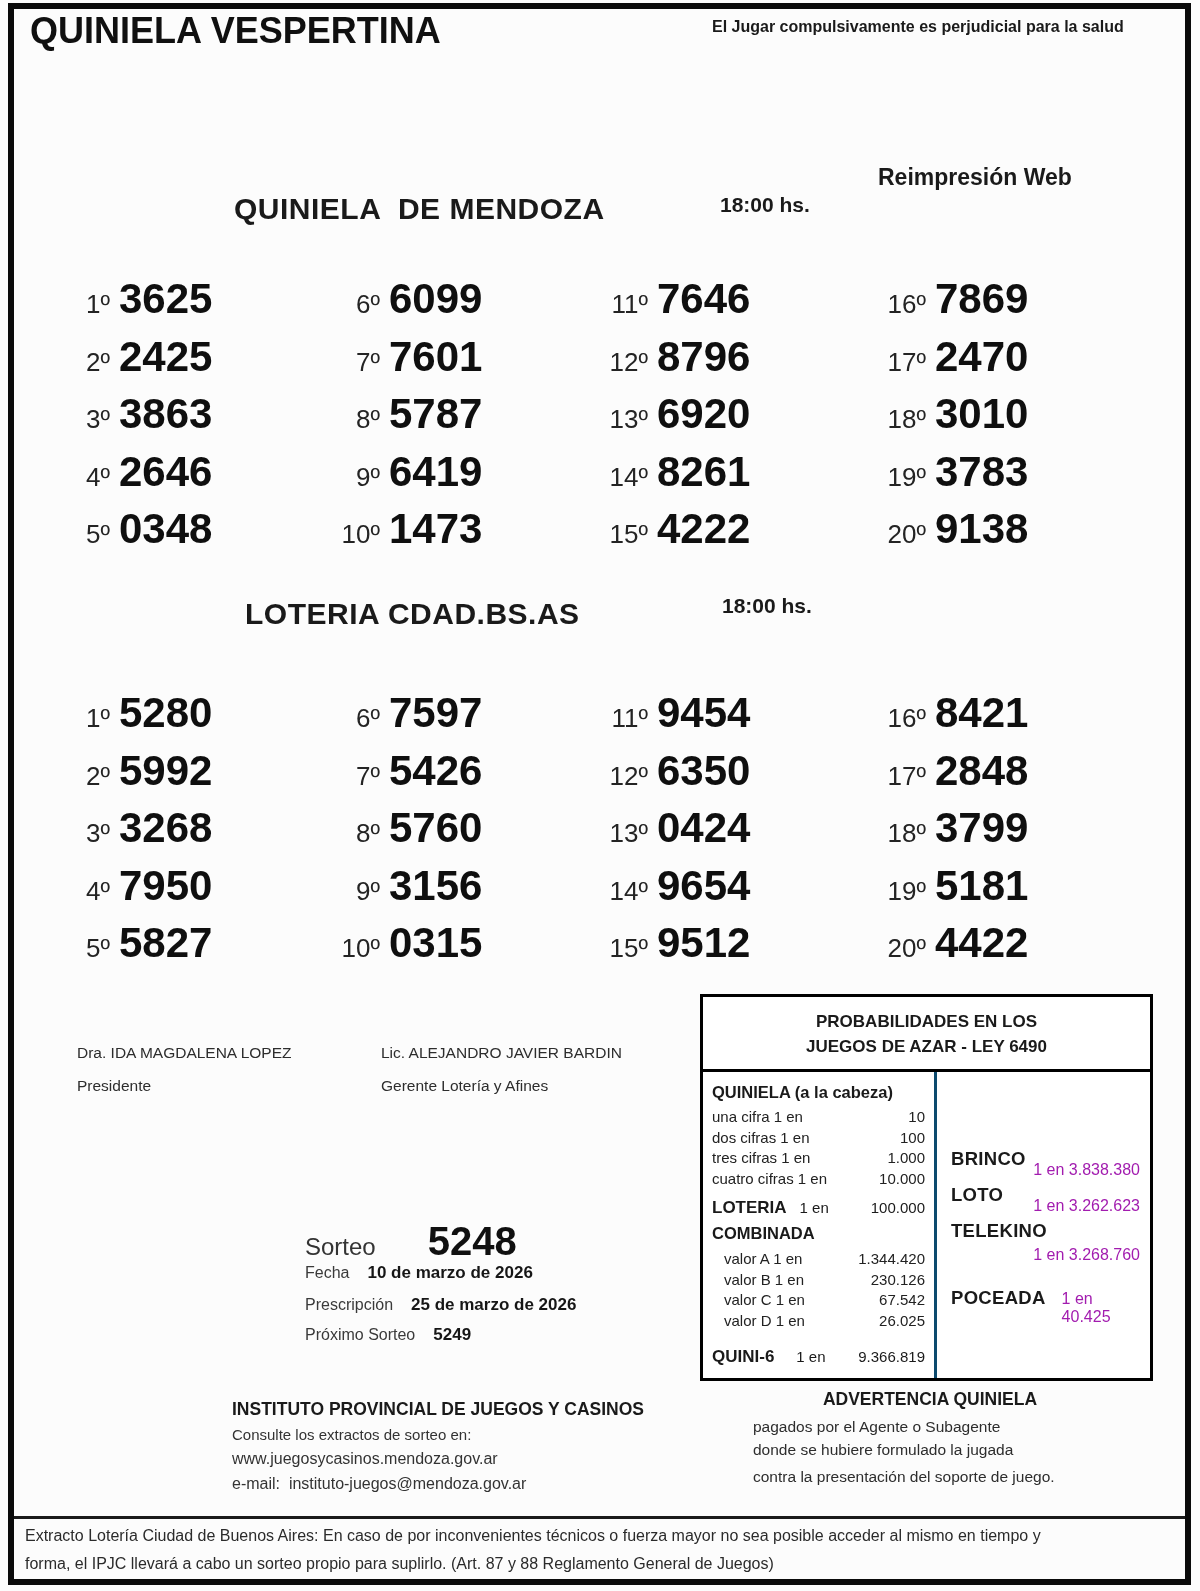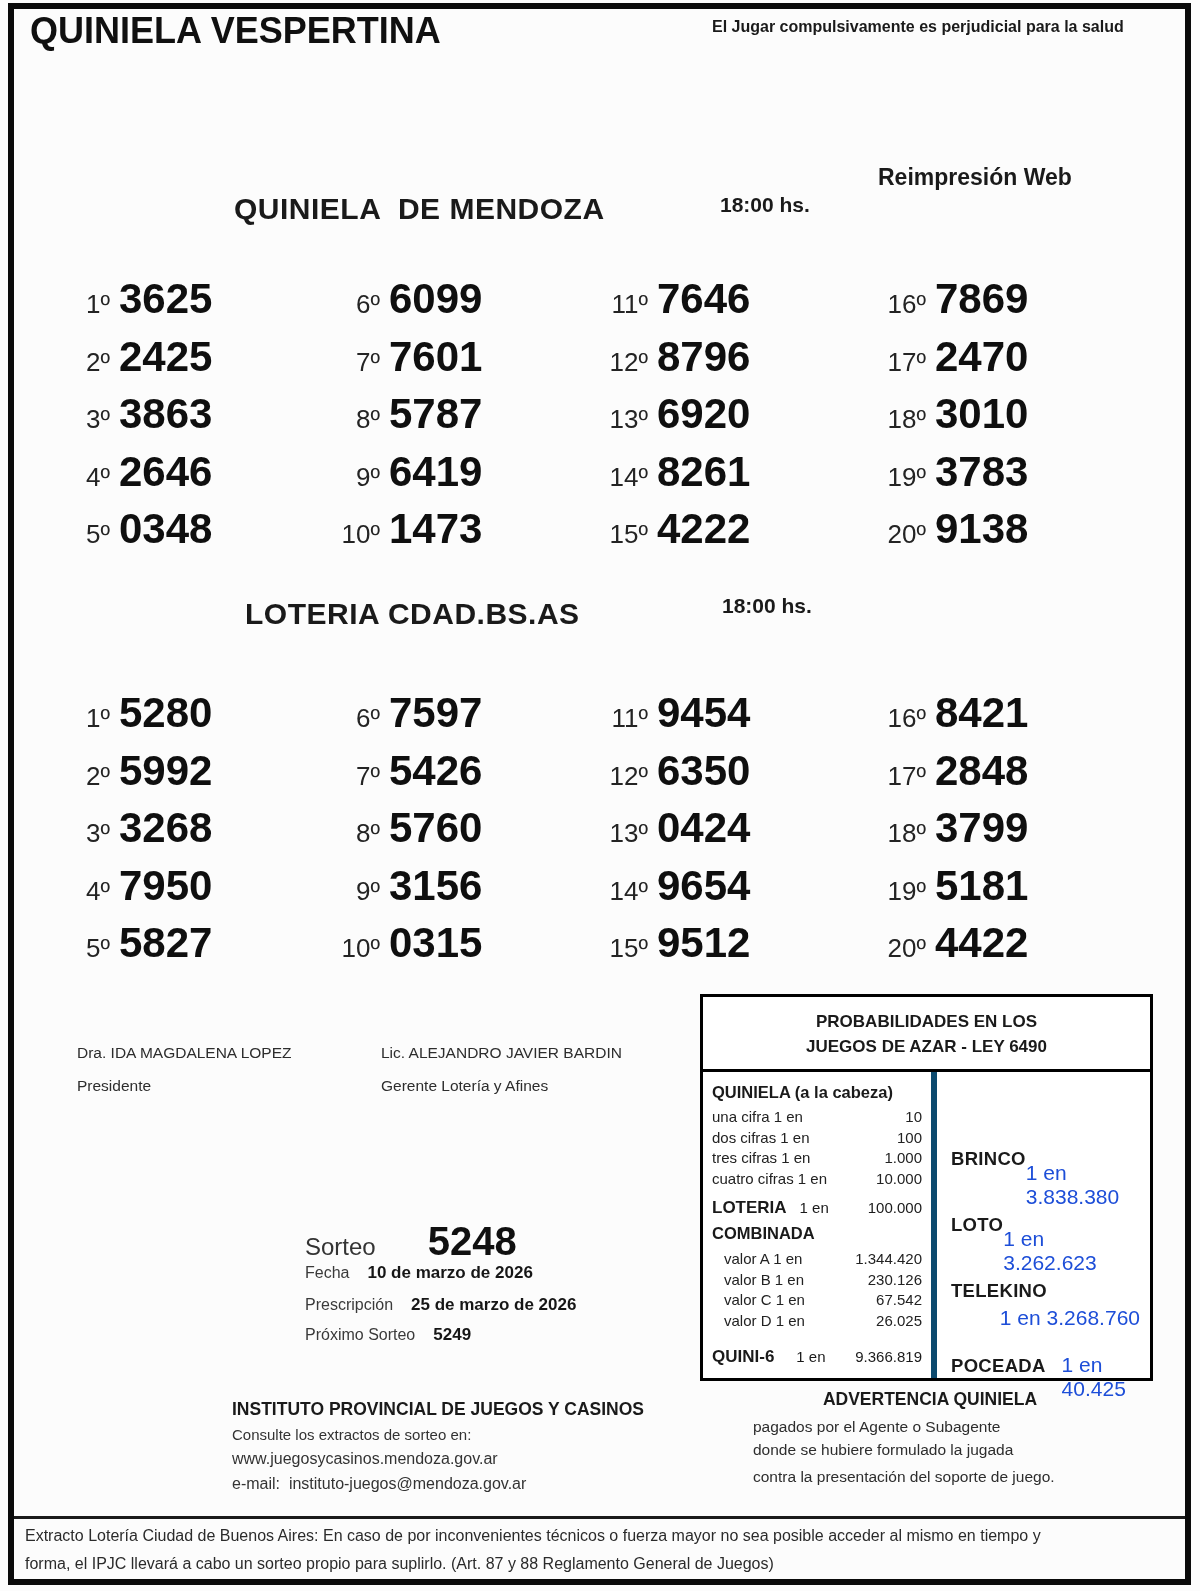--- a/index.html
+++ b/index.html
@@ -38,37 +38,37 @@
   .sorteo-num{margin-left:52px;font-size:40px;font-weight:bold;color:#101010;}
   .draw-row{position:absolute;left:305px;display:flex;align-items:baseline;font-size:16px;color:#3a3a3a;}
   .draw-row .val{margin-left:18px;font-size:17px;font-weight:bold;color:#161616;}
   #row-fecha{top:1263px;} #row-presc{top:1295px;} #row-prox{top:1325px;}
 
   .prob-box{position:absolute;left:700px;top:994px;width:453px;height:387px;border:3px solid #000;
             box-sizing:border-box;background:#fff;display:flex;flex-direction:column;}
   .prob-header{border-bottom:3px solid #000;text-align:center;font-weight:bold;font-size:17px;
                line-height:25px;padding:12px 0 10px;}
   .prob-body{flex:1;display:flex;min-height:0;}
-  .prob-left{flex:none;width:234px;border-right:6px solid #0c4a6e;box-sizing:border-box;padding:11px 9px 0 9px;}
+  .prob-left{flex:none;width:234px;border-right:3px solid #0c4a6e;box-sizing:border-box;padding:11px 9px 0 9px;}
   .prob-right{flex:1;box-sizing:border-box;padding:76px 10px 0 14px;}
   .ph{font-weight:bold;font-size:16.5px;margin-bottom:5px;}
   .prow{display:flex;align-items:baseline;font-size:15px;line-height:20.5px;color:#222;}
   .prow .pv{margin-left:auto;}
   .prow.indent{padding-left:12px;}
   .loteria-row{display:flex;align-items:baseline;font-size:15px;margin:9px 0 6px 0;}
   .loteria-row .bl{font-weight:bold;font-size:17px;}
   .loteria-row .mid{margin-left:13px;}
   .loteria-row .pv{margin-left:auto;}
   .comb-h{margin:4px 0 6px 0;}
   .quini-row{display:flex;align-items:baseline;font-size:15px;margin-top:16px;}
   .quini-row .bl{font-weight:bold;font-size:17px;}
   .quini-row .mid{margin-left:22px;}
   .quini-row .pv{margin-left:auto;}
   .game .gname{font-weight:bold;font-size:18.5px;letter-spacing:.3px;}
-  .game .gval{font-size:21px;color:#1d4ed8;}
+  .game .gval{font-size:16px;color:#a21caf;}
   .game-flex{display:flex;margin-bottom:5px;}
   .game-flex .gval{margin-left:auto;margin-top:13px;}
   .game-block .gval{display:block;text-align:right;margin-top:4px;}
   .game-inline{display:flex;align-items:baseline;margin-top:23px;}
   .game-inline .gval{margin-left:16px;}
 
   .adv-title{position:absolute;left:705px;top:1389px;width:450px;text-align:center;font-weight:bold;font-size:17.5px;}
   .adv-body{position:absolute;left:753px;top:1416px;width:380px;font-size:15.5px;color:#2d2d2d;line-height:22.5px;}
   .adv-body .last{margin-top:5px;}
 

